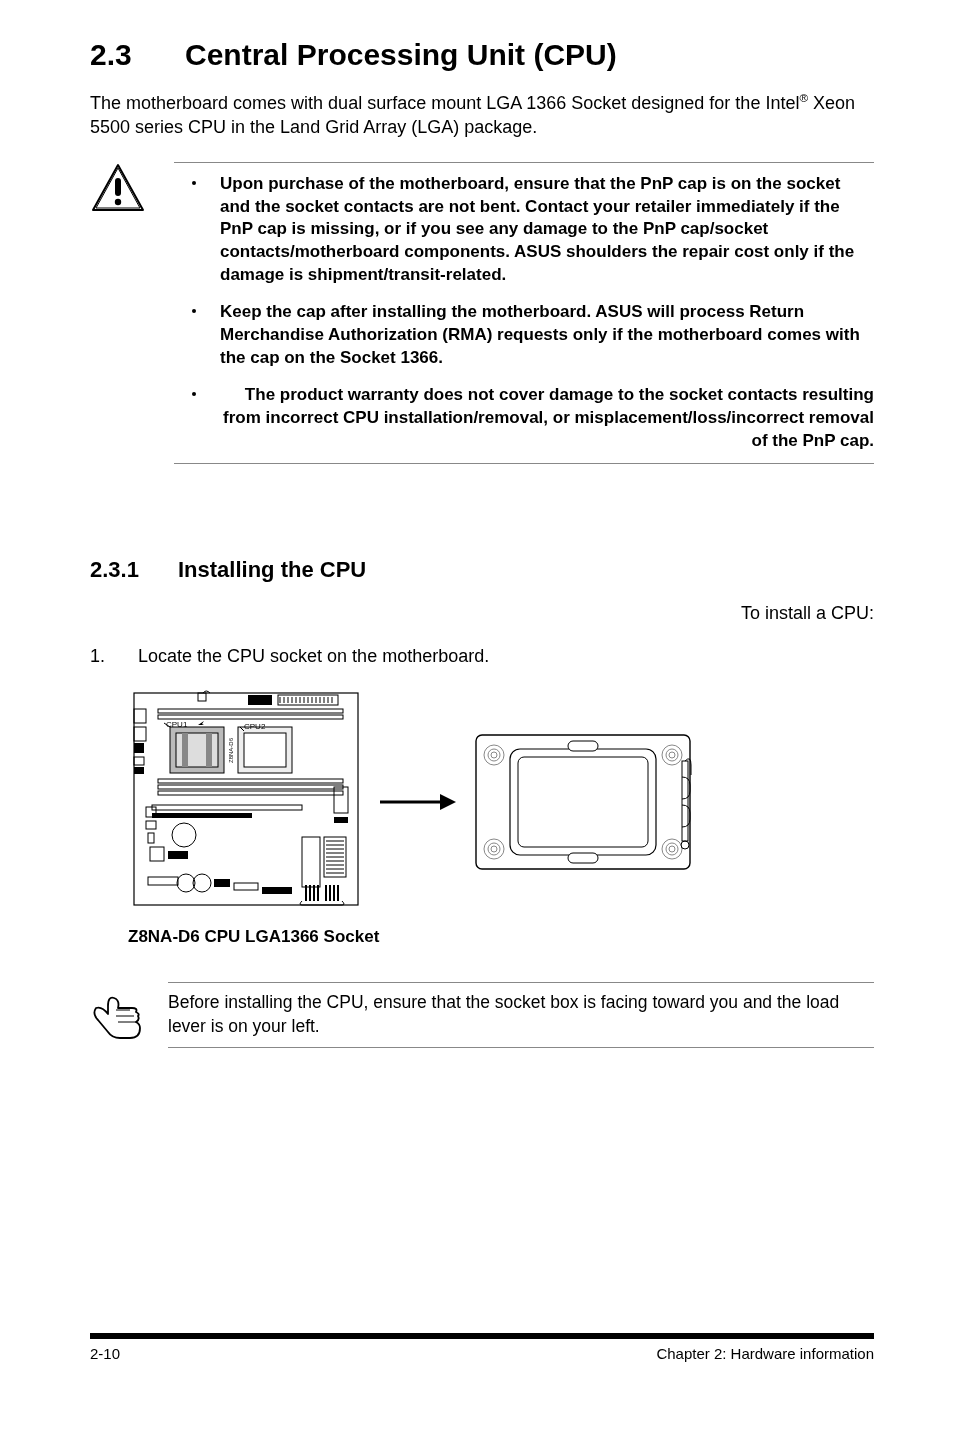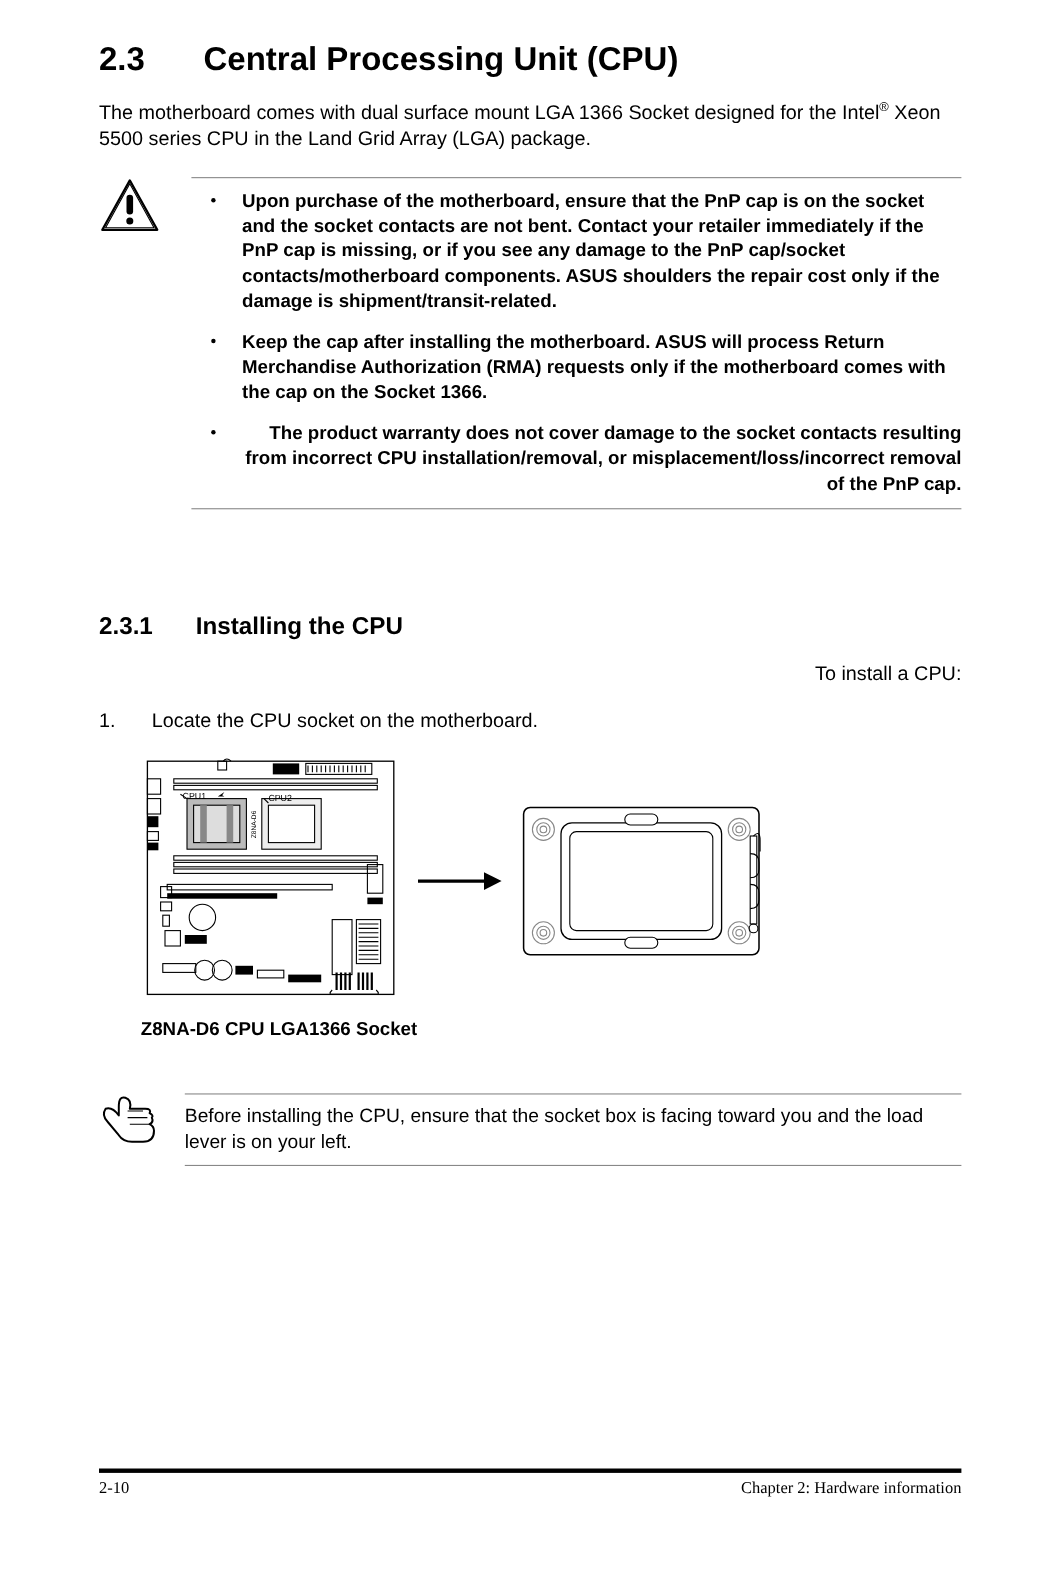--- a/index.html
+++ b/index.html
@@ -65,29 +65,29 @@
   .step .n { position:absolute; left:0; top:0;}
   .diagram-row {
     display:flex; align-items:center; gap:10px; margin:4px 0 10px 38px;
   }
   .board-svg { width:240px; height:230px; }
   .socket-svg { width:230px; height:150px; }
   .diagram-caption {
     font-size:17px; font-weight:bold; margin:2px 0 16px 38px;
   }
   .tip-block {
-    display:flex; gap:22px; margin-top:48px;
+    display:flex; gap:22px; margin-top:35px;align-items:center;
   }
   .tip-content { flex:1; }
   .tip-content .rule { border-top:1px solid #888; margin-bottom:8px;}
   .tip-text { font-size:17.5px; line-height:1.35; margin-bottom:8px;}
   .footer {
     position:absolute; bottom:18px; left:90px; right:80px;
-    border-top:4px solid #000000; padding-top:6px;
-    font-size:15px; display:flex; justify-content:space-between;font-family:Liberation Serif, serif;
+    border-top:6px solid #000000; padding-top:6px;
+    font-size:15px; display:flex; justify-content:space-between;
   }
 </style>
 </head>
 <body>
 
 <div class="page">
 
   <h1 class="h1">
     <span class="num">2.3</span><span>Central Processing Unit (CPU)</span>
   </h1>

